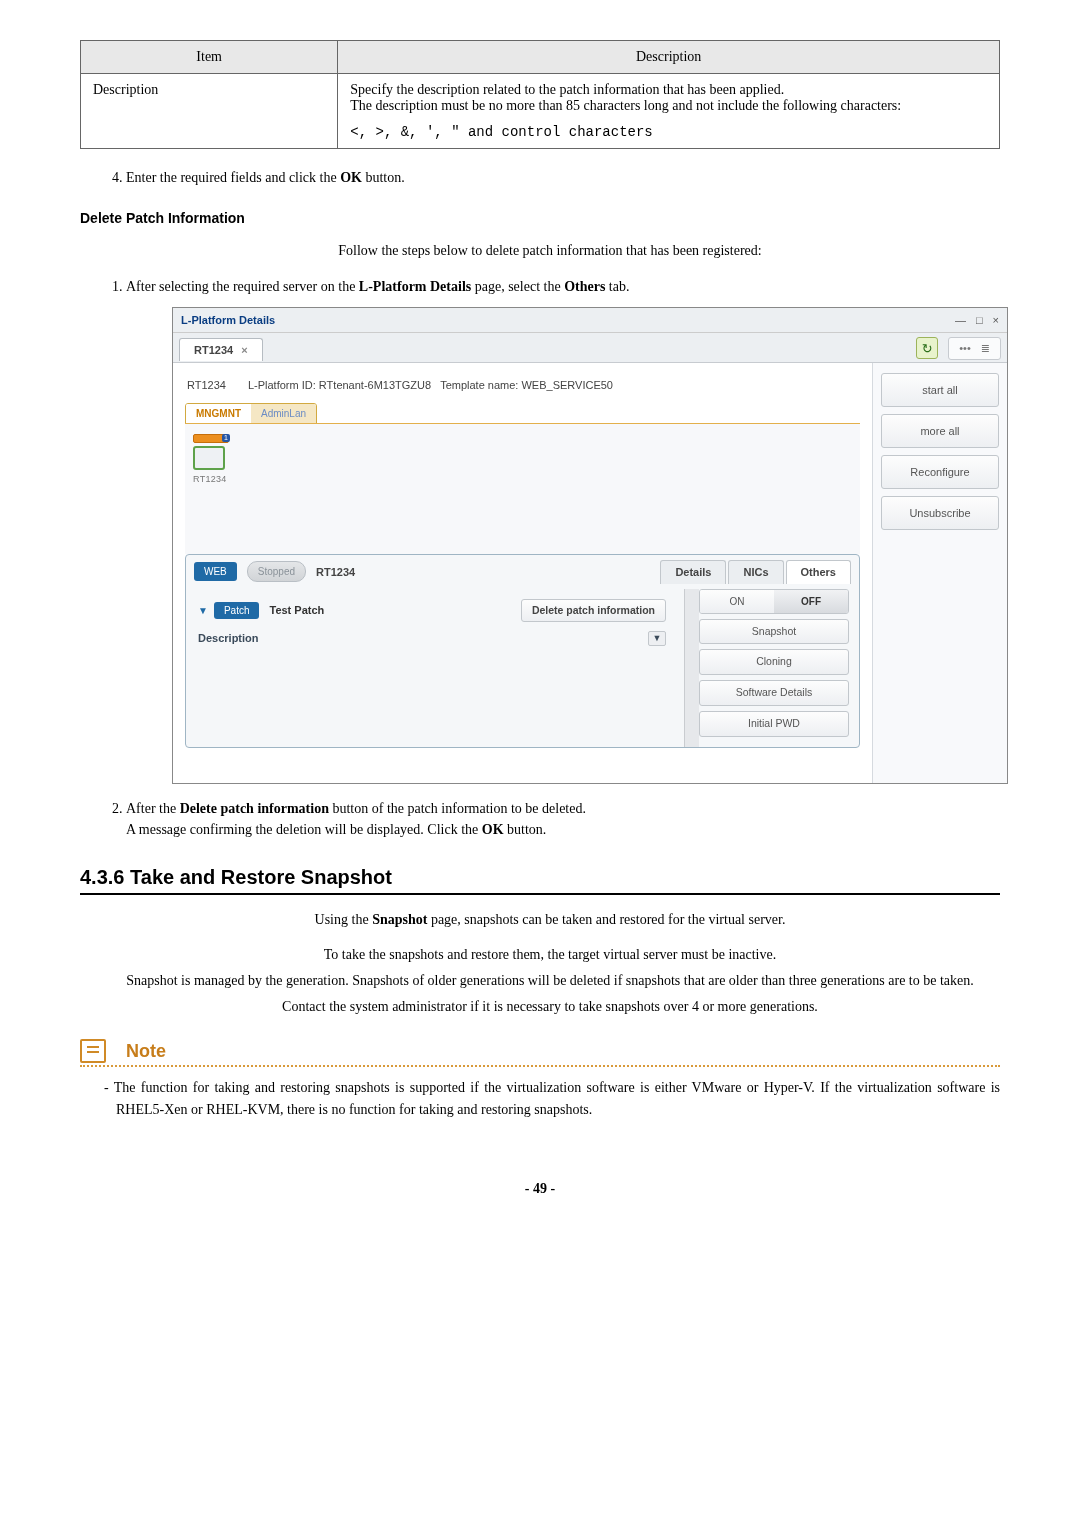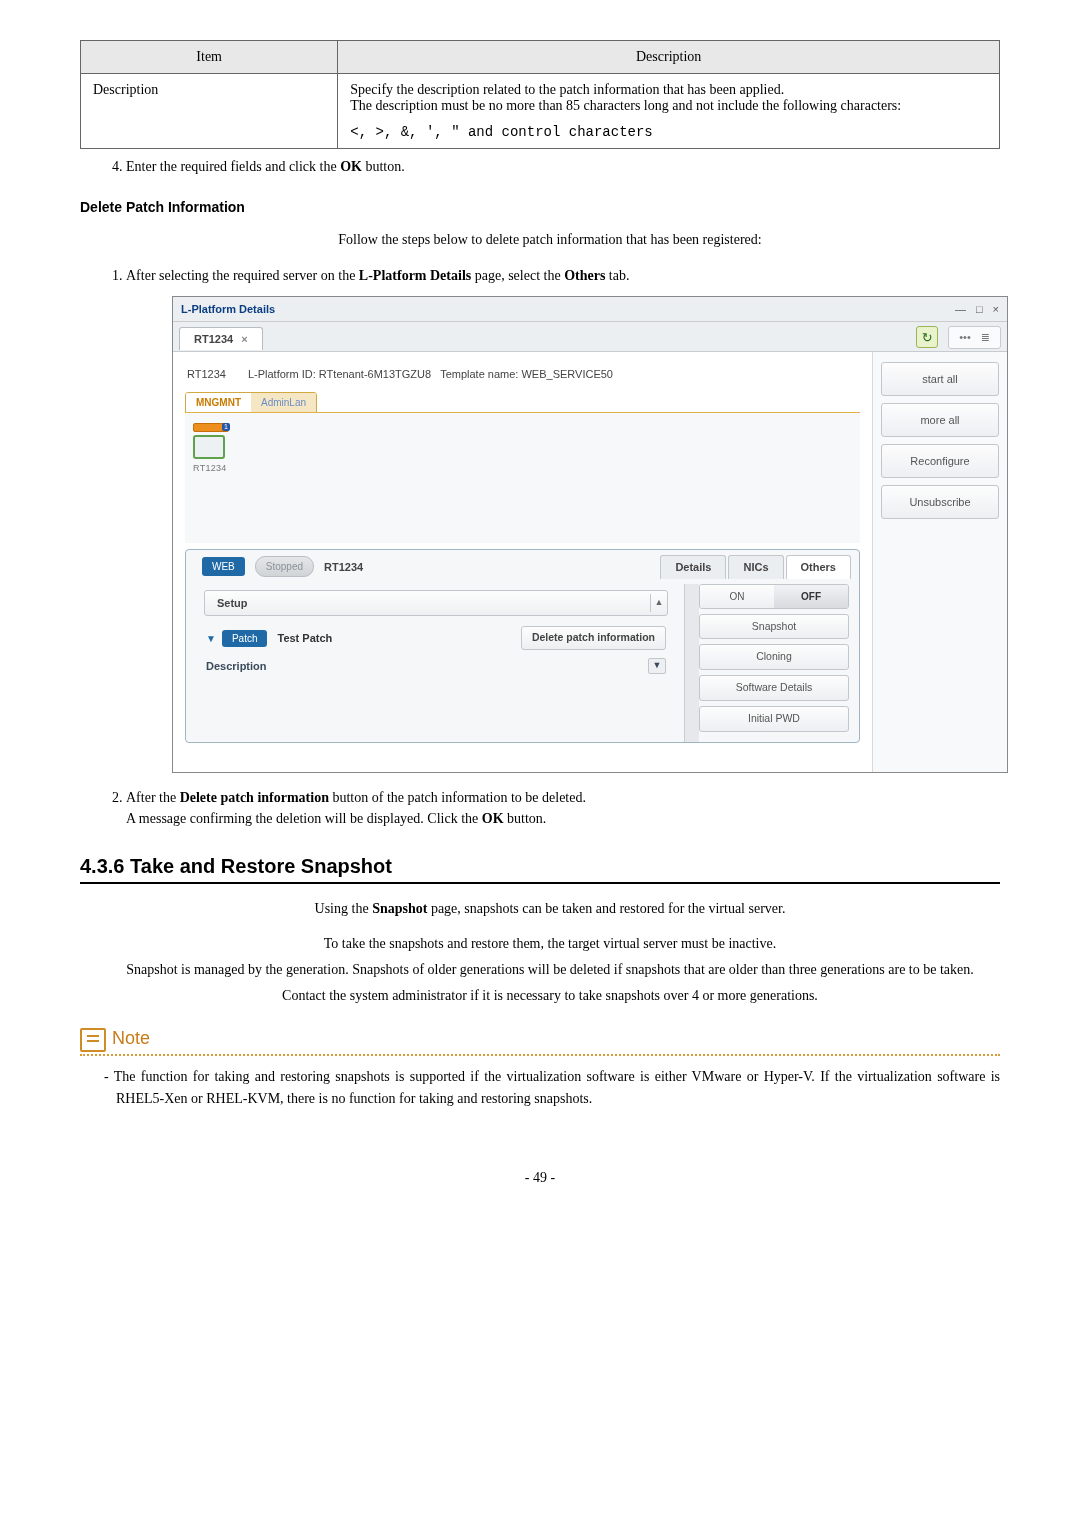--- a/index.html
+++ b/index.html
@@ -8,21 +8,21 @@
     color: #000;
     background: #fff;
     margin: 0;
     padding: 40px 80px;
     max-width: 1080px;
     box-sizing: border-box;
   }
   table.doc-table {
     width: 100%;
     border-collapse: collapse;
-    margin-bottom: 7px;
+    margin-bottom: 18px;
   }
   table.doc-table th, table.doc-table td {
     border: 1px solid #666;
     padding: 8px 12px;
     vertical-align: top;
     font-size: 14px;
   }
   table.doc-table th {
     background: #e8e8e8;
     font-weight: normal;
@@ -226,23 +226,22 @@
   }
   .ss-server-node .lbl {
     font-size: 9px;
     color: #777;
     margin-top: 3px;
     letter-spacing: .3px;
   }
   .ss-lower {
     border: 1px solid #9fb5c4;
     border-radius: 4px;
-    margin-top: 6px;
+    margin-top: 0;
     background: #f5f7f9;
-    padding-left: 8px;
   }
   .ss-lower-hdr {
     display: flex;
     align-items: center;
     padding: 5px 8px;
     gap: 10px;
   }
   .chip {
     display: inline-flex;
     align-items: center;
@@ -392,26 +391,26 @@
     font-weight: bold;
     border-bottom: 2px solid #000;
     padding-bottom: 4px;
     margin: 26px 0 12px 0;
   }
   .note-block {
     margin: 22px 0 8px 0;
   }
   .note-hdr {
     display: flex;
-    align-items: flex-start;
-    gap: 6px;
+    align-items: center;
+    gap: 20px;
     font-family: Arial, sans-serif;
     font-size: 18px;
     color: #c77d1a;
-    font-weight: normal;
+    font-weight: bold;
     margin-bottom: 2px;
   }
   .note-icon {
     width: 22px;
     height: 20px;
     background: #fff;
     border: 2px solid #d08a26;
     border-radius: 2px;
     position: relative;
     display: inline-flex;
@@ -448,20 +447,21 @@
     line-height: 1.55;
     text-align: justify;
   }
   .note-list li::before {
     content: "- ";
   }
   .page-num {
     text-align: center;
     margin-top: 60px;
     font-size: 14px;
+    font-weight: bold;
   }
   .bold { font-weight: bold; }
 </style>
 </head>
 <body>
 
 <table class="doc-table">
   <thead>
     <tr>
       <th style="width:28%">Item</th>
@@ -548,24 +548,20 @@
               <span class="chip stopped">Stopped</span>
               <span class="srvname">RT1234</span>
               <div class="ss-subtabs">
                 <div class="ss-subtab">Details</div>
                 <div class="ss-subtab">NICs</div>
                 <div class="ss-subtab active">Others</div>
               </div>
             </div>
             <div class="ss-lower-body">
               <div class="ss-lower-left">
-                <div class="setup-row">
-                  <span class="lbl">Setup</span>
-                  <span class="sp">▲</span>
-                </div>
                 <div class="patch-row">
                   <span class="caret">▼</span>
                   <span class="patch-badge">Patch</span>
                   <span style="margin-left:10px;font-weight:bold">Test Patch</span>
                   <span class="del-btn">Delete patch information</span>
                 </div>
                 <div class="desc-row" style="font-weight:bold;color:#3a4a5a;">
                   <span>Description</span>
                   <span style="margin-left:auto;width:16px;border:1px solid #c2c7cc;border-radius:2px;text-align:center;font-size:9px;background:#edeff2">▼</span>
                 </div>

